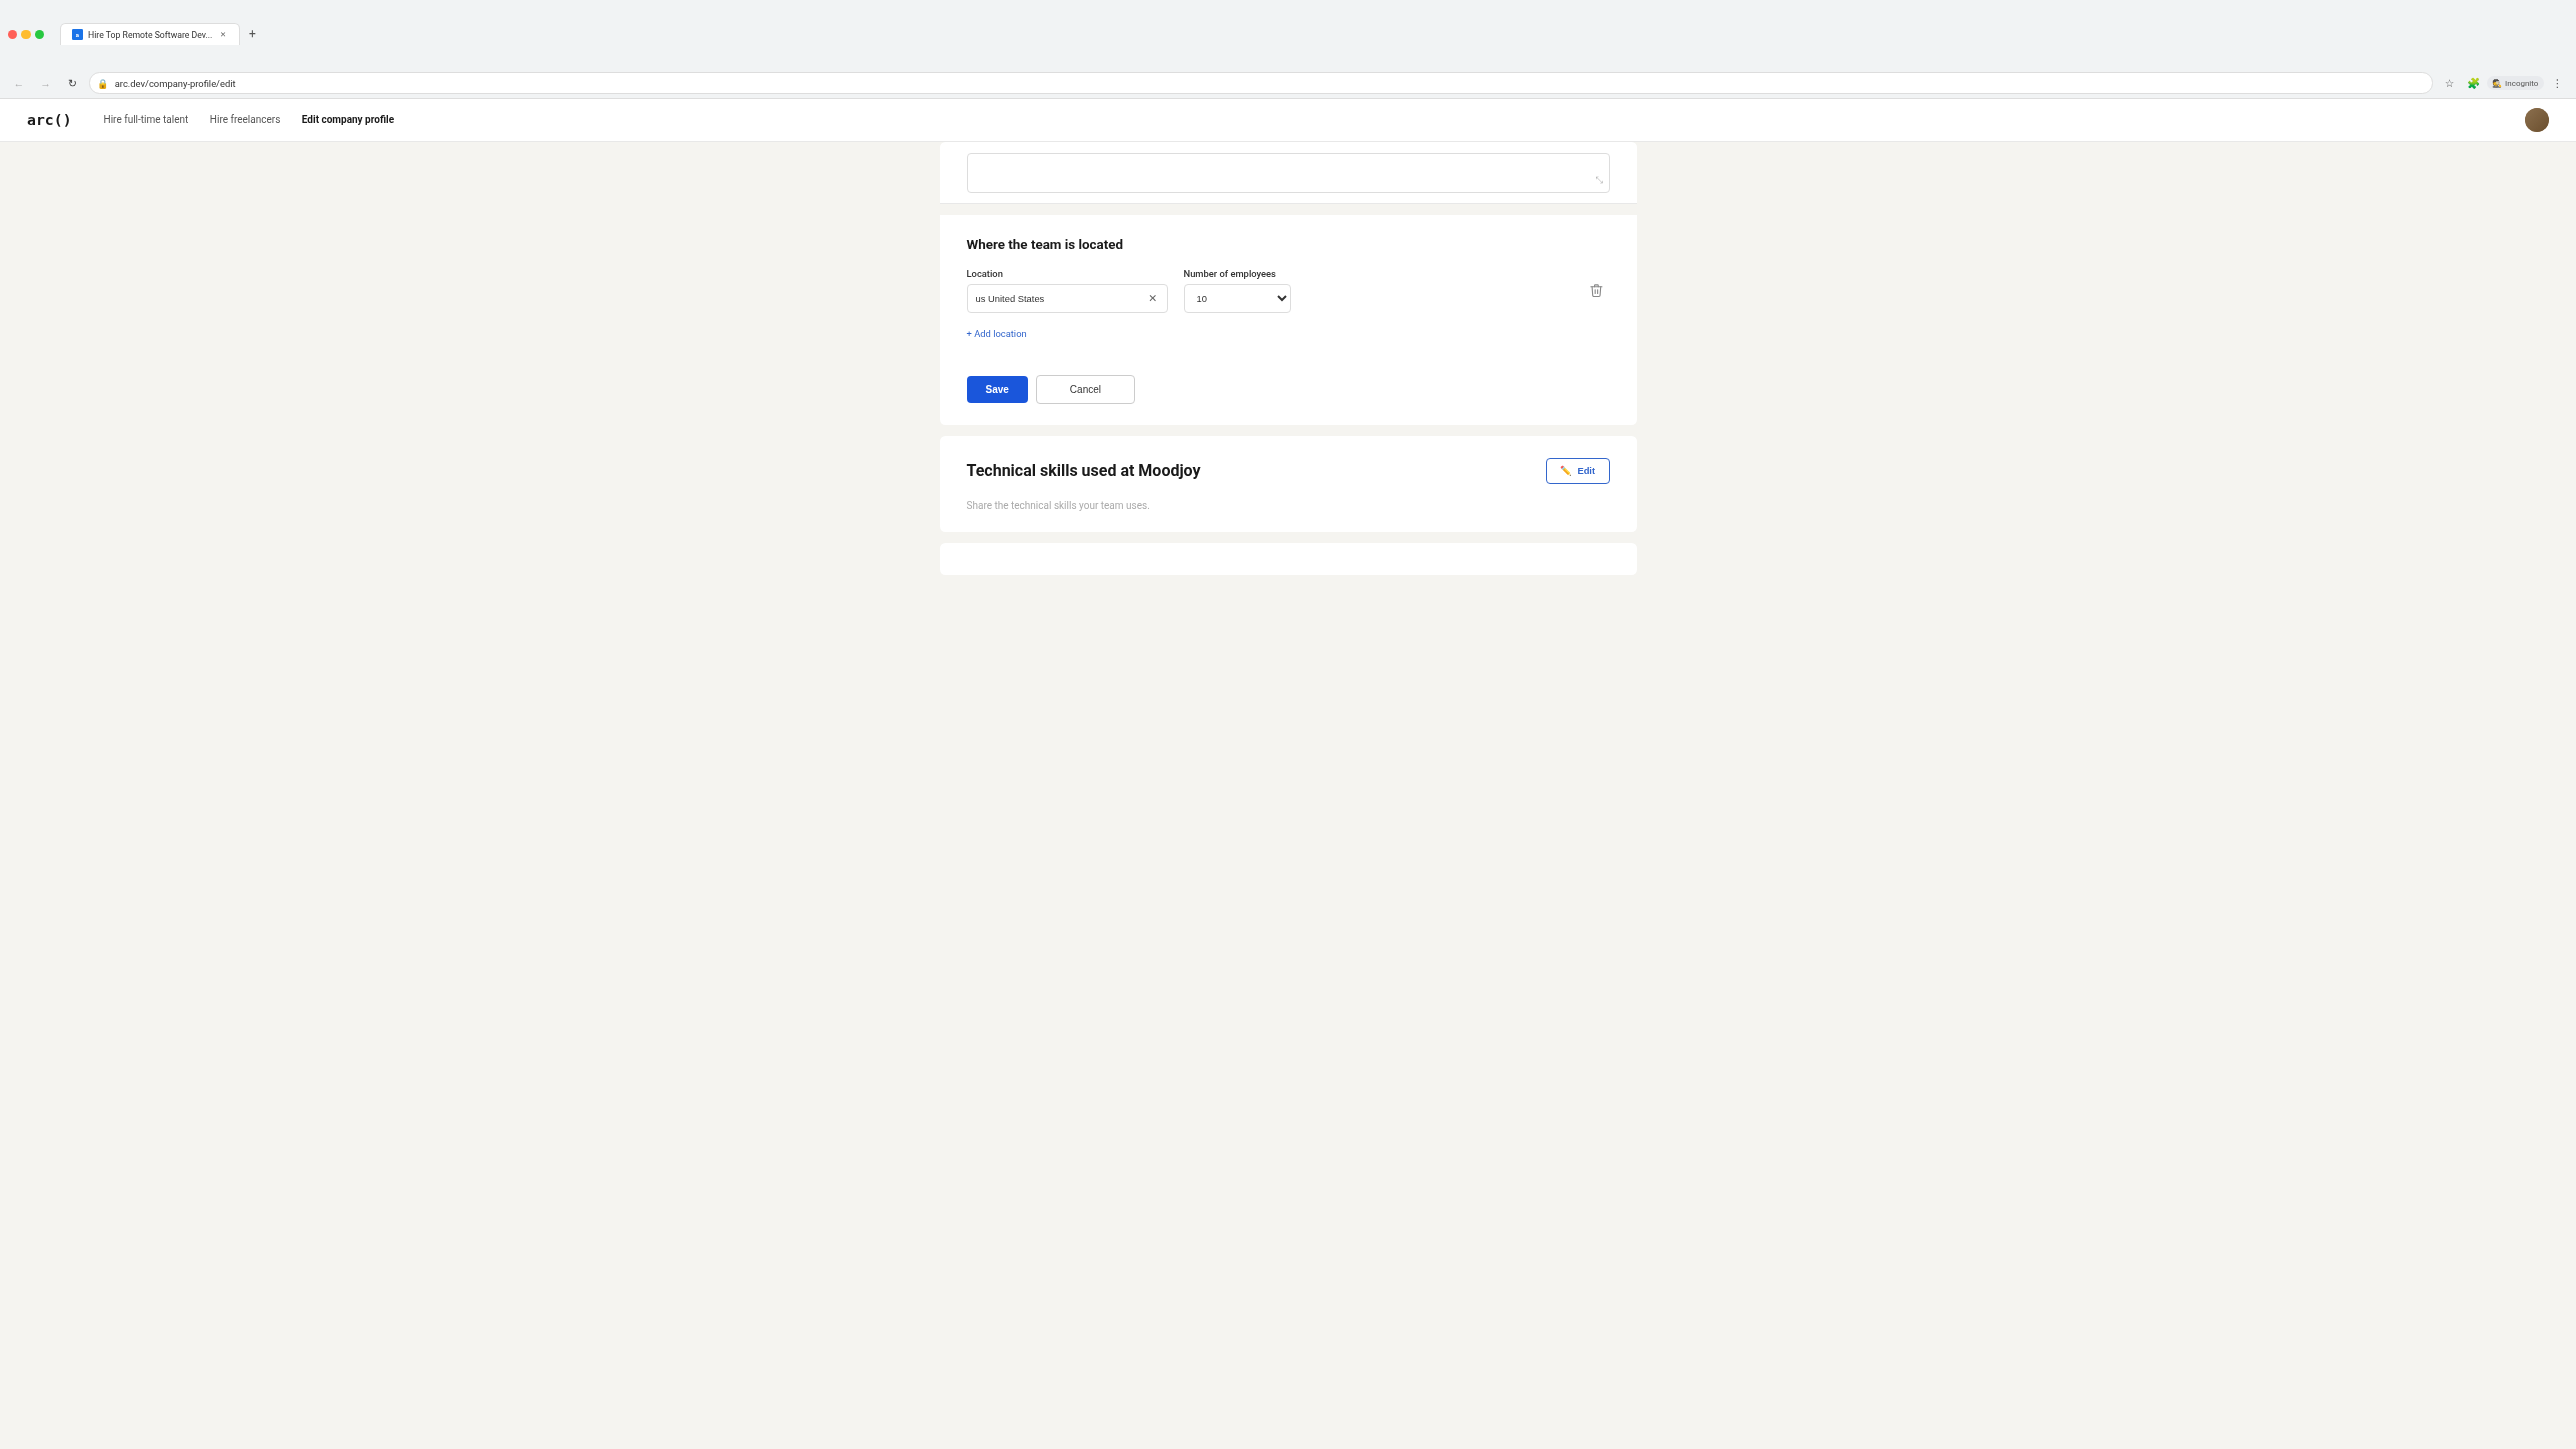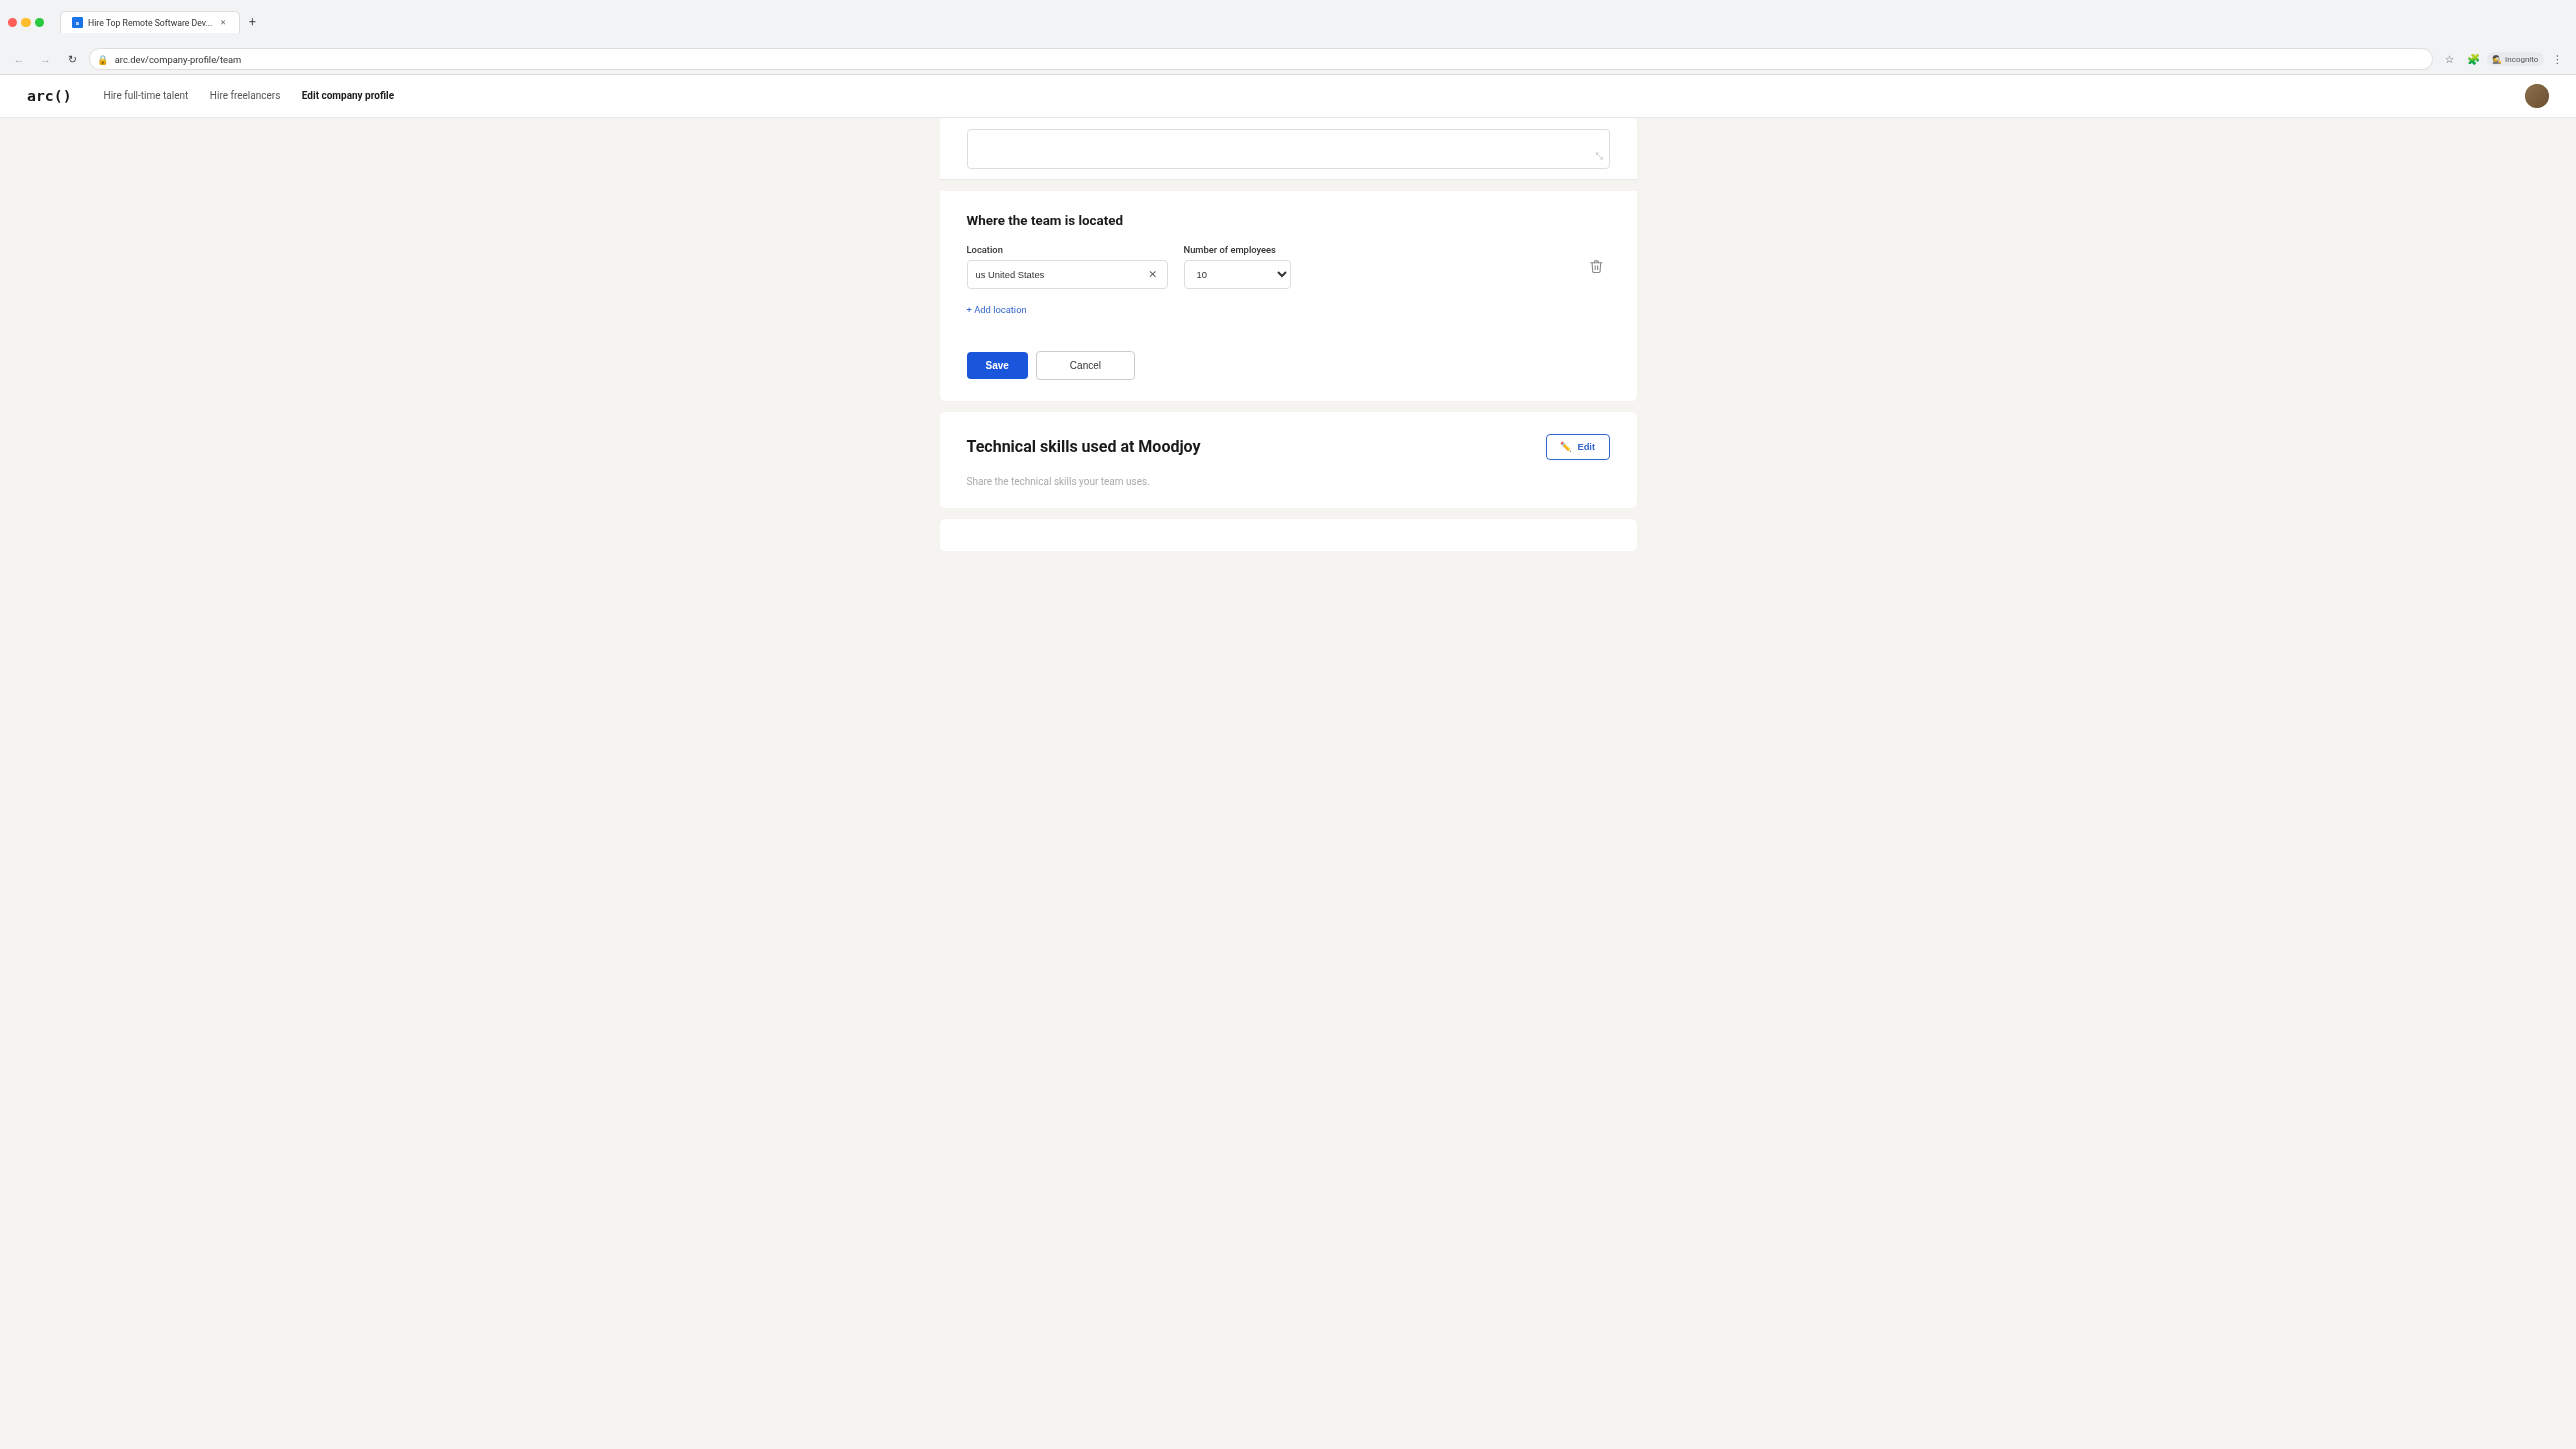--- a/index.html
+++ b/index.html
@@ -10,21 +10,21 @@
     }
 
     
     .browser-chrome {
       background: #f1f3f4;
       border-bottom: 0.7px solid #ddd;
     }
     .title-bar {
       display: flex;
       align-items: center;
-      padding: 11px 8px;
+      padding: 23px 8px;
       gap: 5.4px;
       background: #f1f3f4;
     }
     .window-controls {
       display: flex;
       gap: 4px;
       margin-right: 2.7px;
     }
     .win-ctrl {
       width: 9.4px;
@@ -442,21 +442,21 @@
       <div class="tab-new">+</div>
     </div>
   </div>
 
   <div class="address-bar-row">
     <button class="nav-btn disabled">←</button>
     <button class="nav-btn disabled">→</button>
     <button class="nav-btn">↻</button>
     <div class="address-bar">
       <span class="address-bar-icon">🔒</span>
-      <span class="address-bar-url">arc.dev/company-profile/team</span>
+      <span class="address-bar-url">arc.dev/company-profile/edit</span>
     </div>
     <div class="toolbar-icons">
       <button class="toolbar-icon-btn">☆</button>
       <button class="toolbar-icon-btn">🧩</button>
       <div class="incognito-badge">
         <span>🕵️</span>
         <span>Incognito</span>
       </div>
       <button class="toolbar-icon-btn">⋮</button>
     </div>

